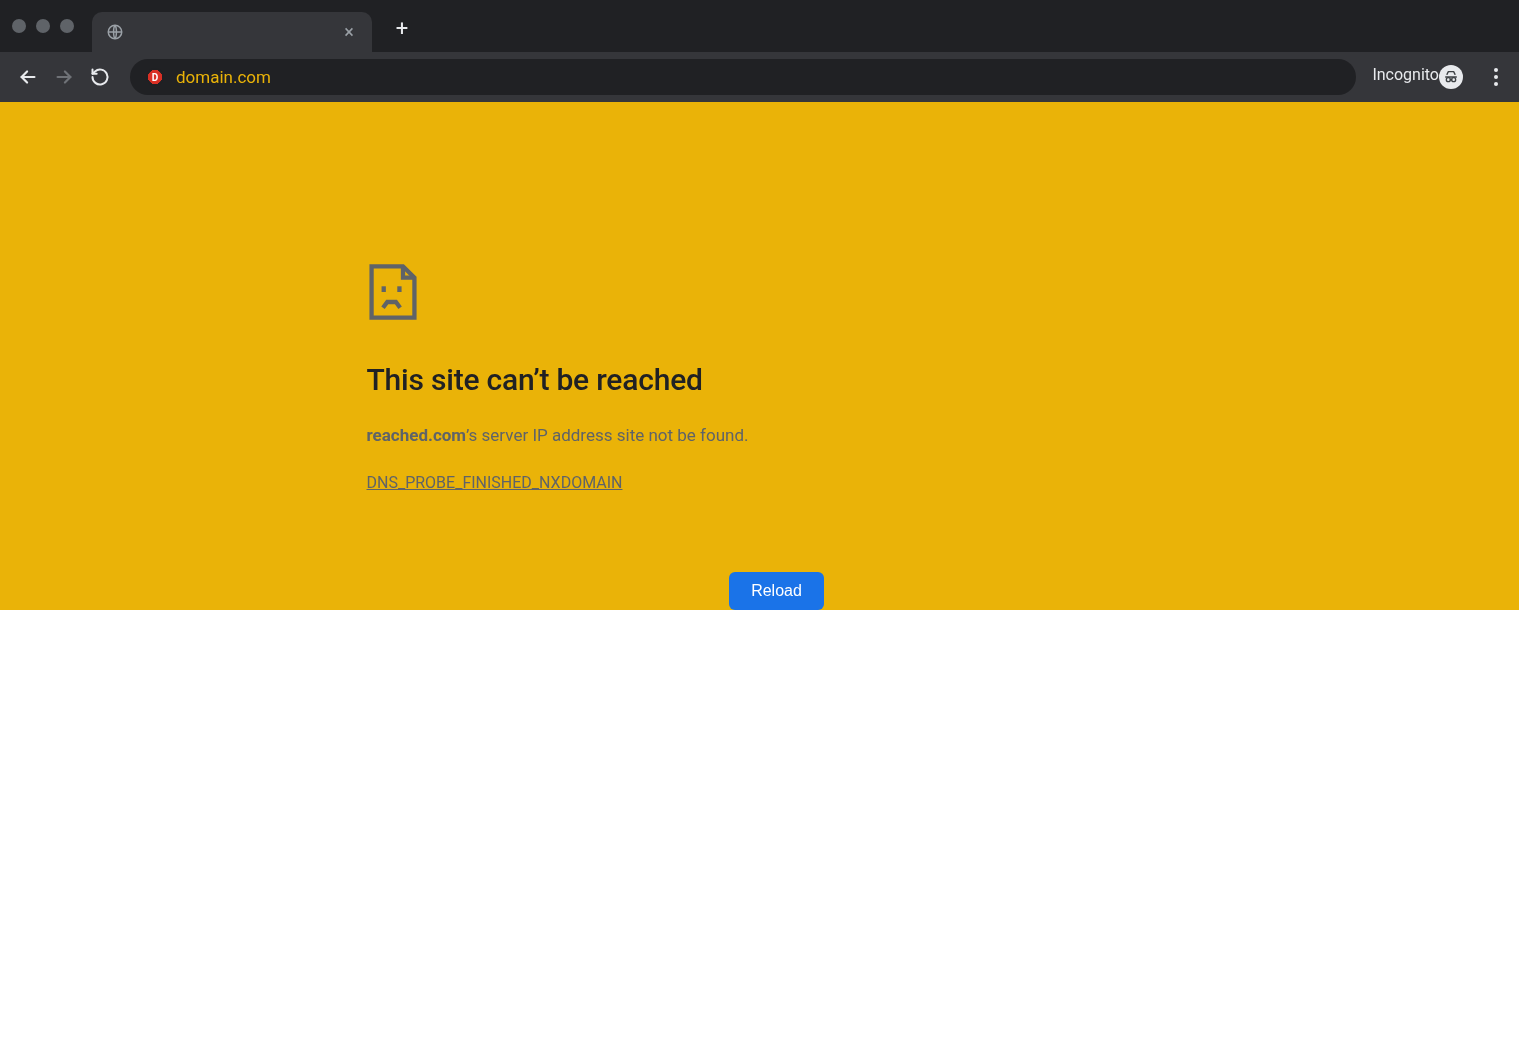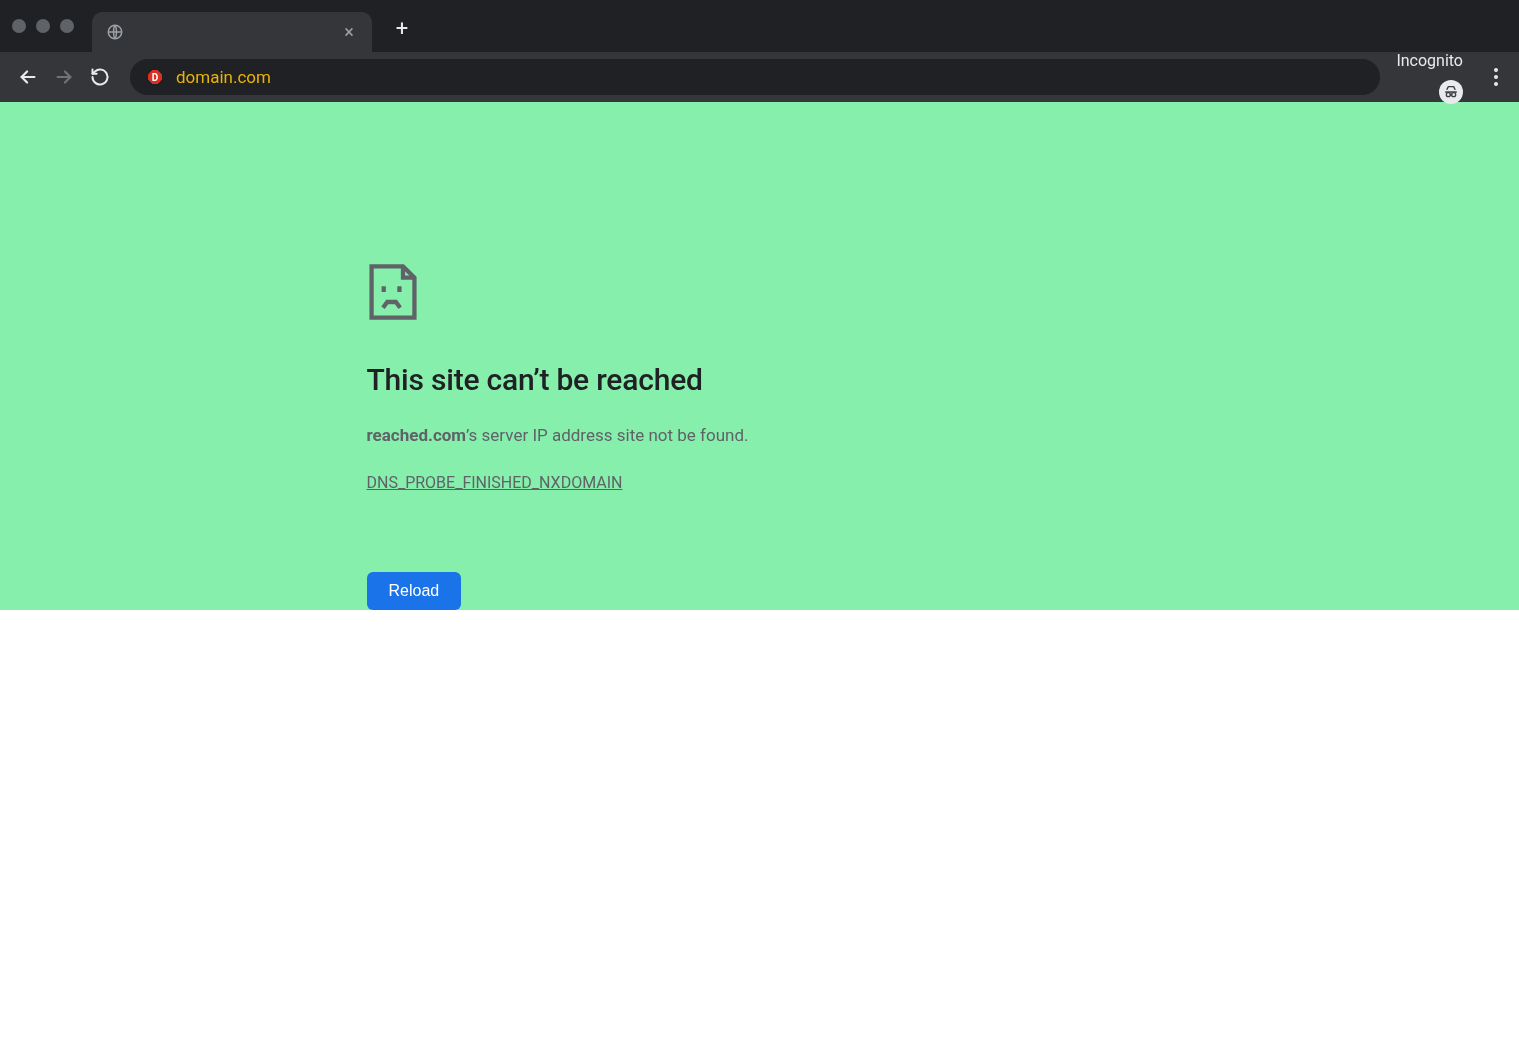--- a/index.html
+++ b/index.html
@@ -113,40 +113,39 @@
       display:flex;align-items:center;justify-content:center;
       font-weight:700;color:#fff;font-size:10px;
       box-shadow: 0 0 0 1.5px #202124 inset;
     }
     .omnibox-text {
       color:#eab308;
       font-size:17px;
     }
 
     .incognito-area {
-      display:flex;align-items:flex-end;gap:10px;
+      display:flex;align-items:flex-start;
       padding-right:6px;
-      flex-direction:column;
     }
     .incognito-label { color:#e8eaed; font-size:16px; }
     .incognito-badge {
       width:24px;height:24px;border-radius:50%;
       background:#e8eaed;
       display:flex;align-items:center;justify-content:center;
     }
     .kebab {
       width:26px;height:26px;
       display:flex;flex-direction:column;align-items:center;justify-content:center;
       gap:3px;cursor:pointer;margin-left:6px;
     }
     .kebab span{width:4px;height:4px;border-radius:50%;background:#e8eaed;}
 
     
     .page {
-      background:#86efac;
+      background:#eab308;
       padding-top: 160px;
       display:flex;
       justify-content:center;
       padding-left:34px;
     }
     .error-box {
       width: 820px;
       position: relative;
     }
     .sad-file {
@@ -166,21 +165,21 @@
       color:#5f6368;
       margin-bottom: 28px;
     }
     .error-text b { color:#5f6368; font-weight:700; }
     .error-code {
       font-size: 16px;
       color:#5f6368;
       text-decoration:underline;
     }
     .reload-row {
-      display:flex;justify-content:flex-start;
+      display:flex;justify-content:center;
       margin-top: 80px;
     }
     .reload-btn {
       background:#1a73e8;
       color:#fff;
       border:none;
       border-radius:6px;
       font-size:16px;
       padding: 10px 22px;
       cursor:pointer;

